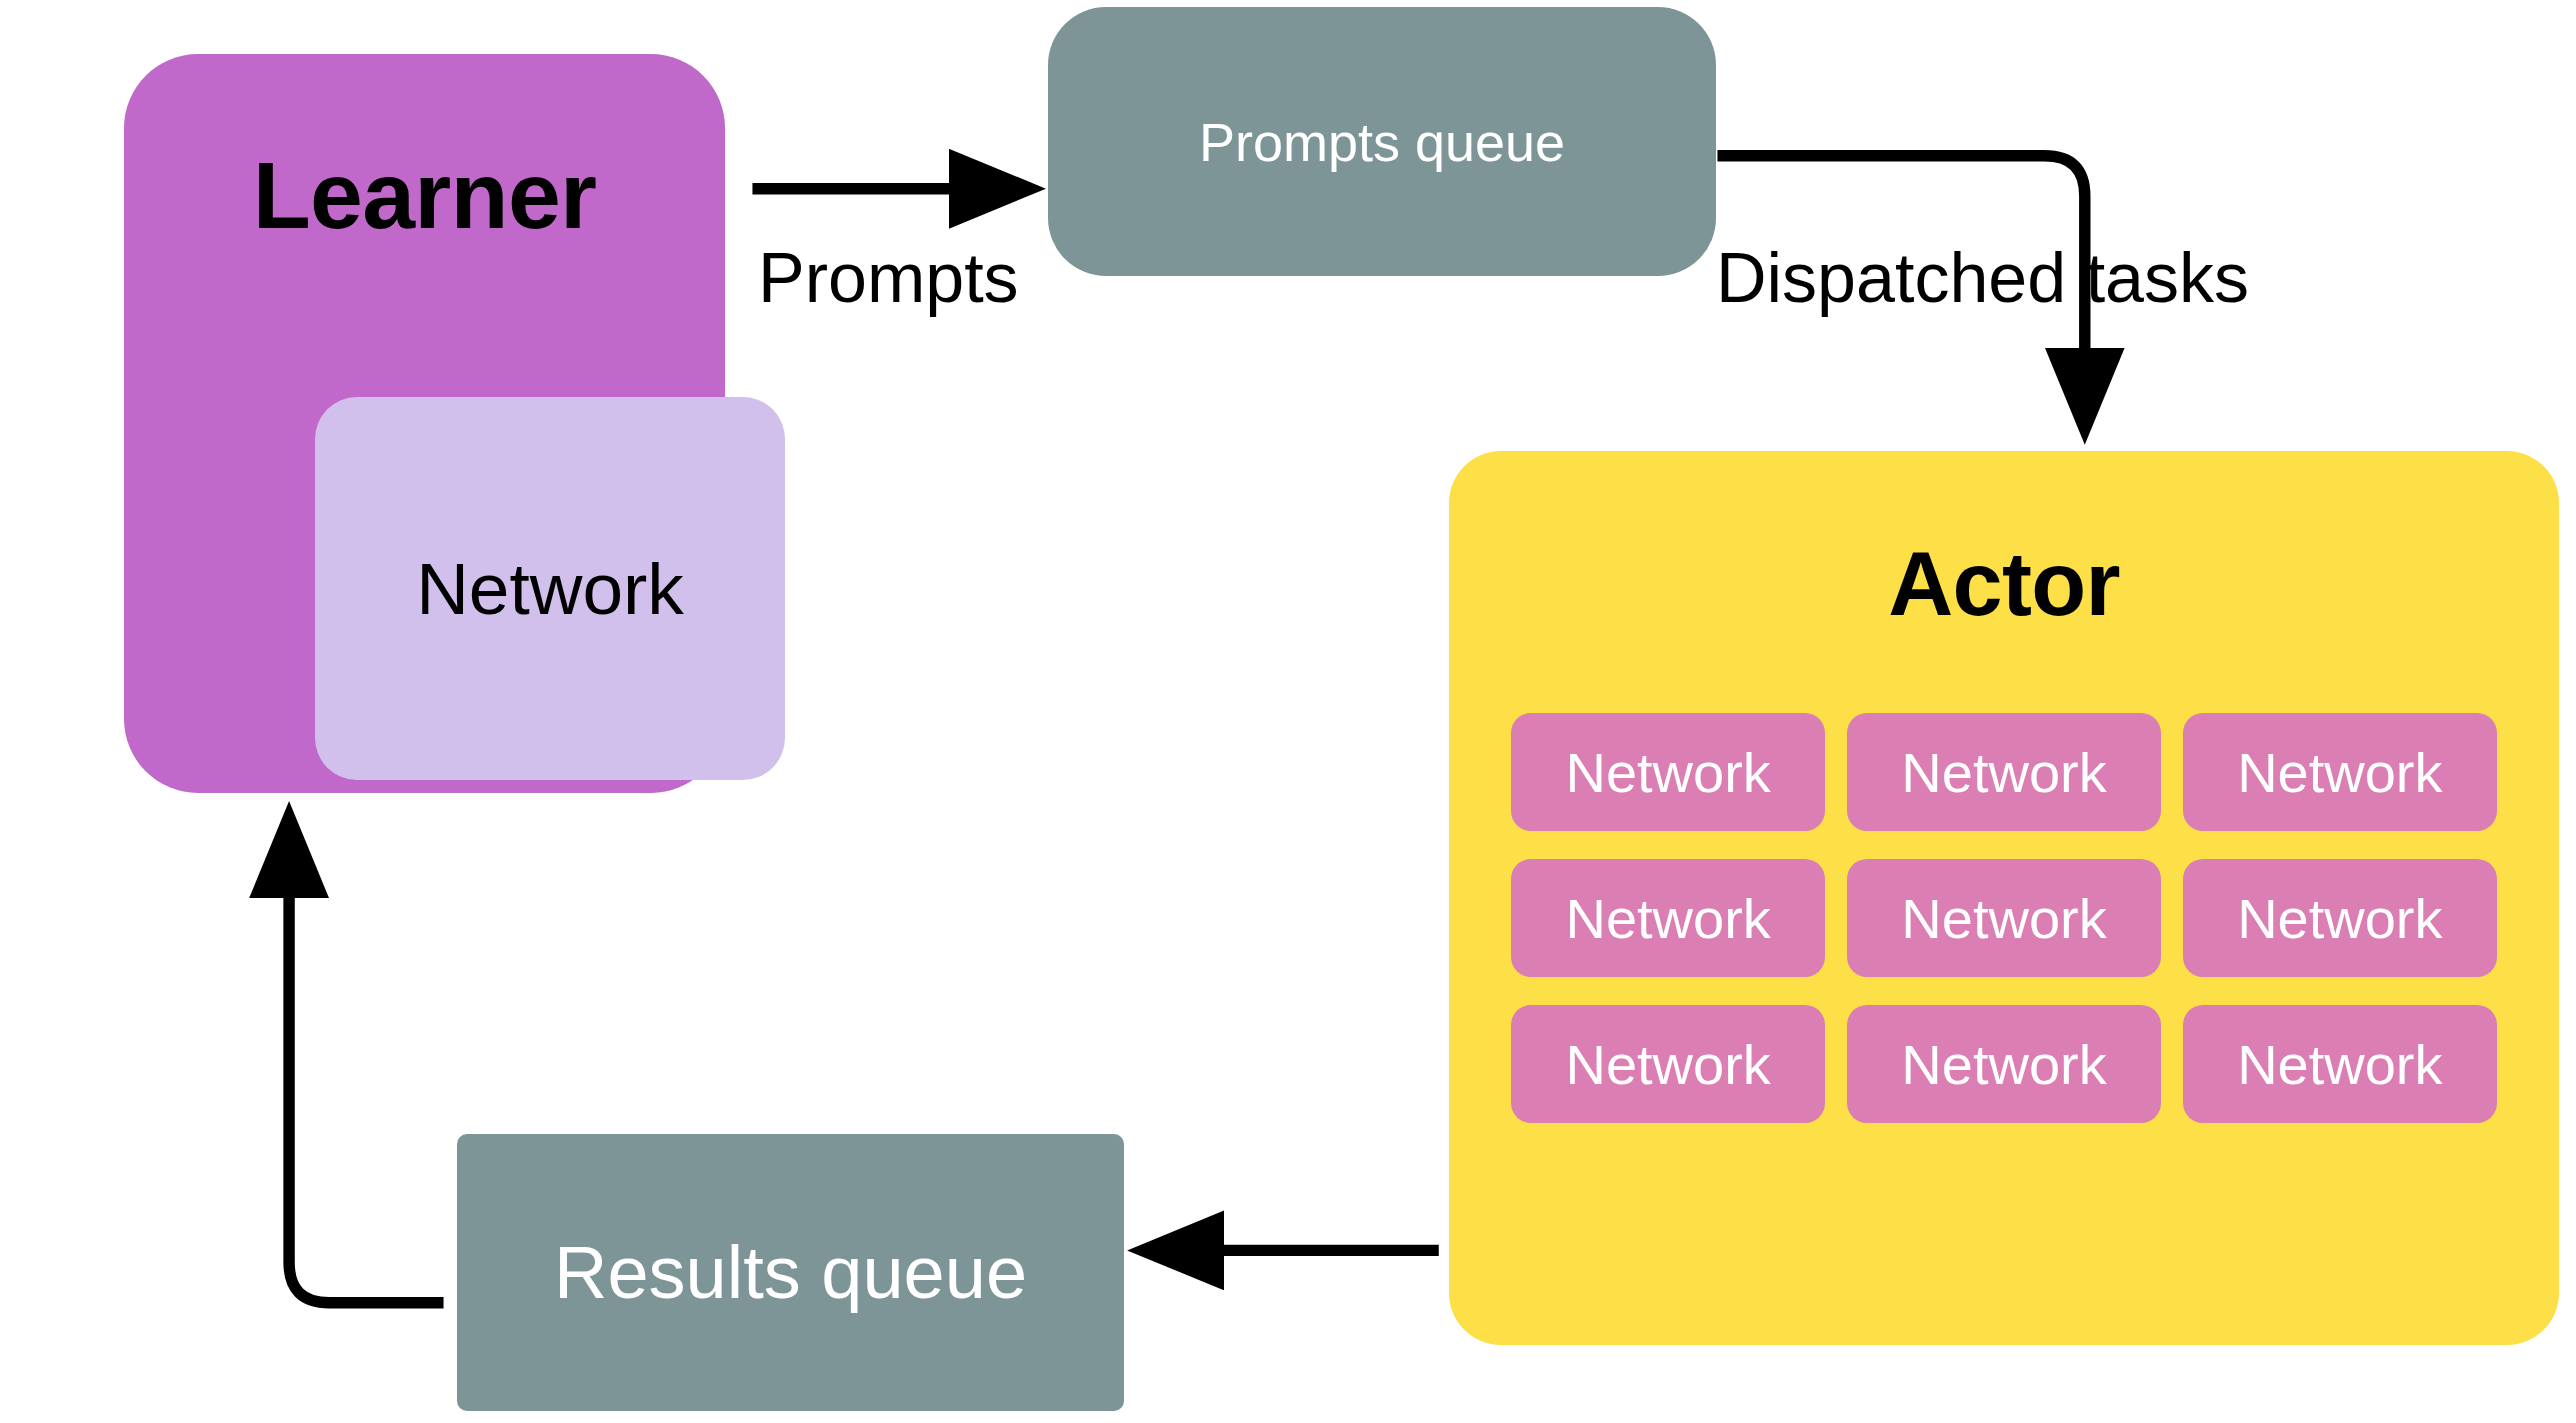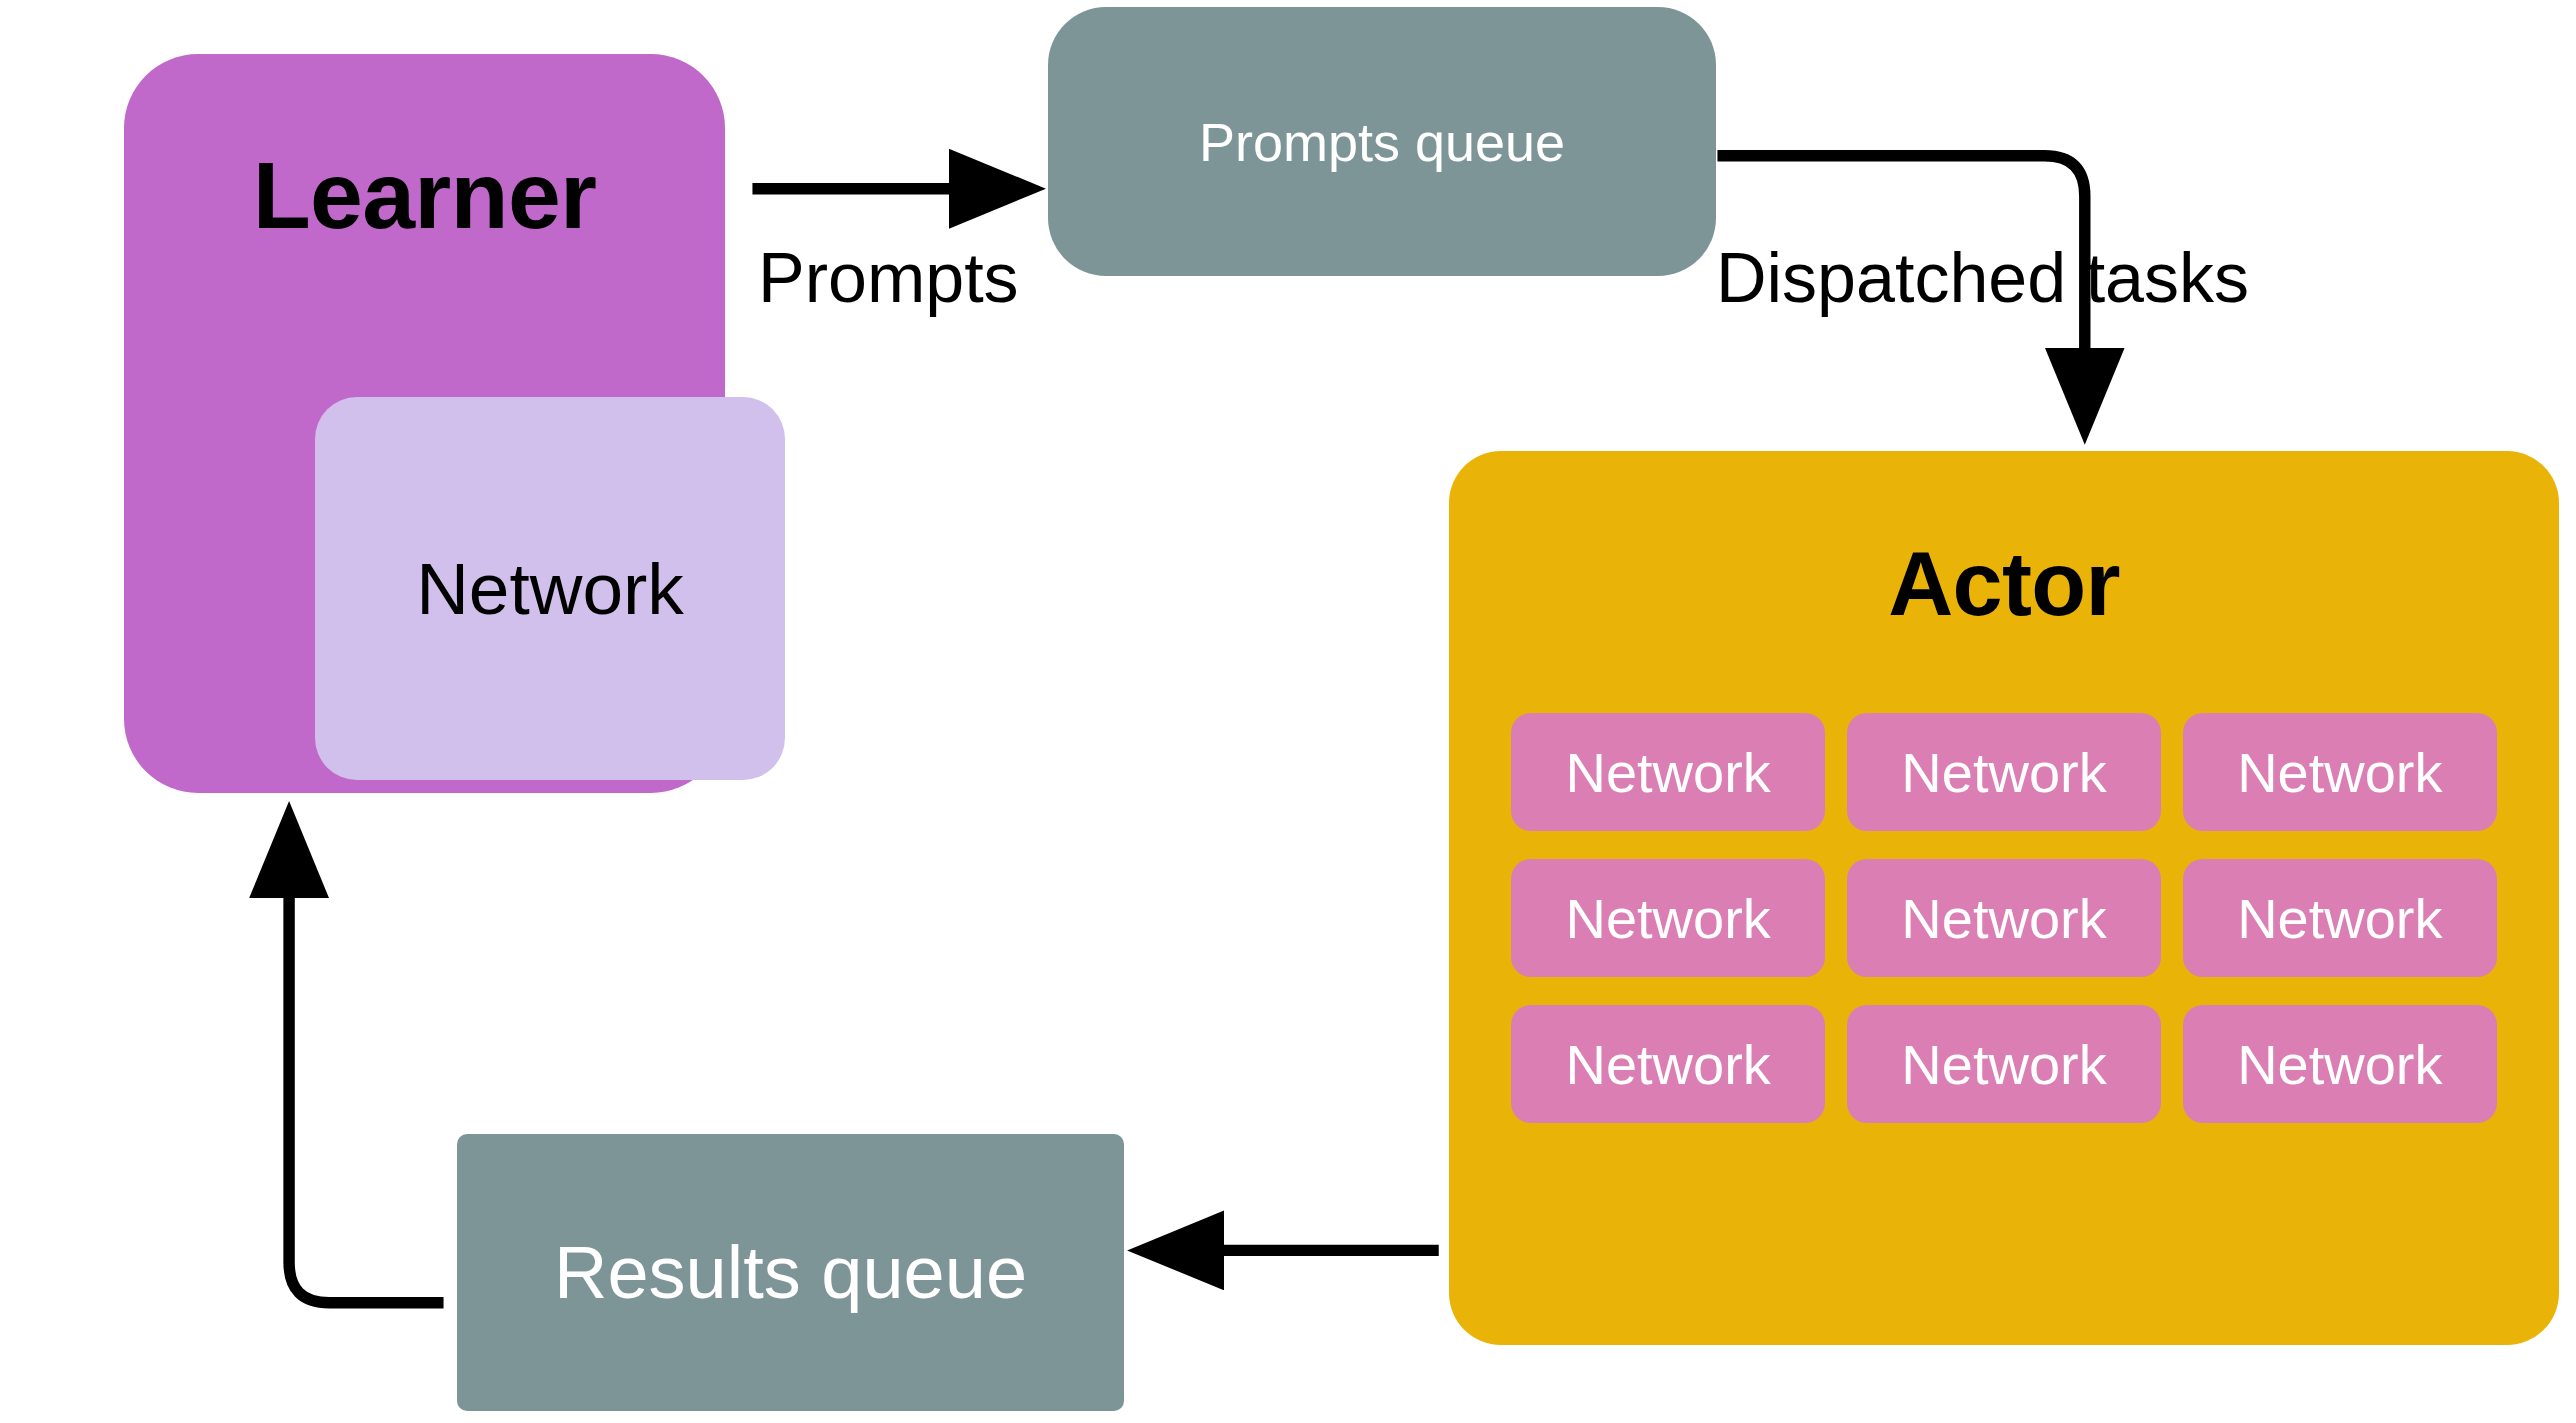--- a/index.html
+++ b/index.html
@@ -85,21 +85,21 @@
     font-size: 74px;
     color: #ffffff;
   }
 
   
   #actor-box {
     left: 1449px;
     top: 451px;
     width: 1110px;
     height: 894px;
-    background: #eab308;
+    background: #fde047;
     border-radius: 52px;
     display: block;
   }
   #actor-title {
     position: absolute;
     left: 0;
     top: 82px;
     width: 100%;
     text-align: center;
     font-size: 90px;

